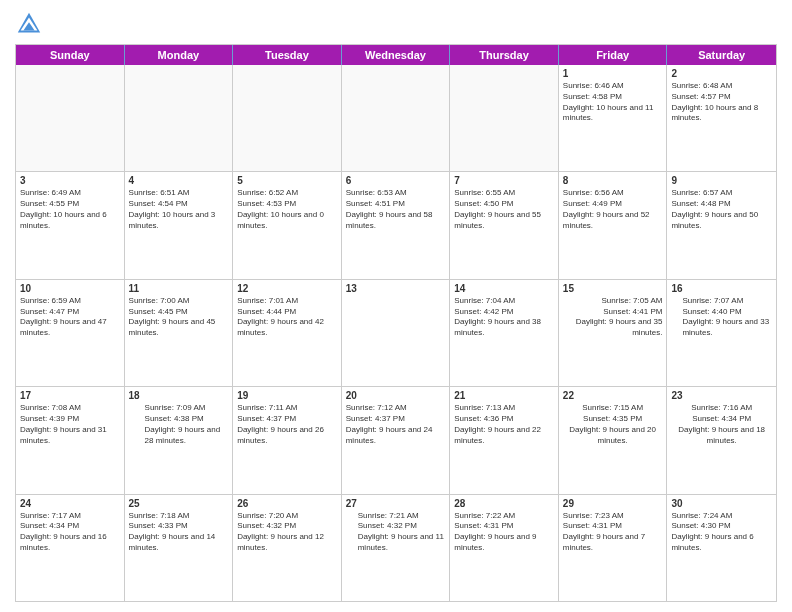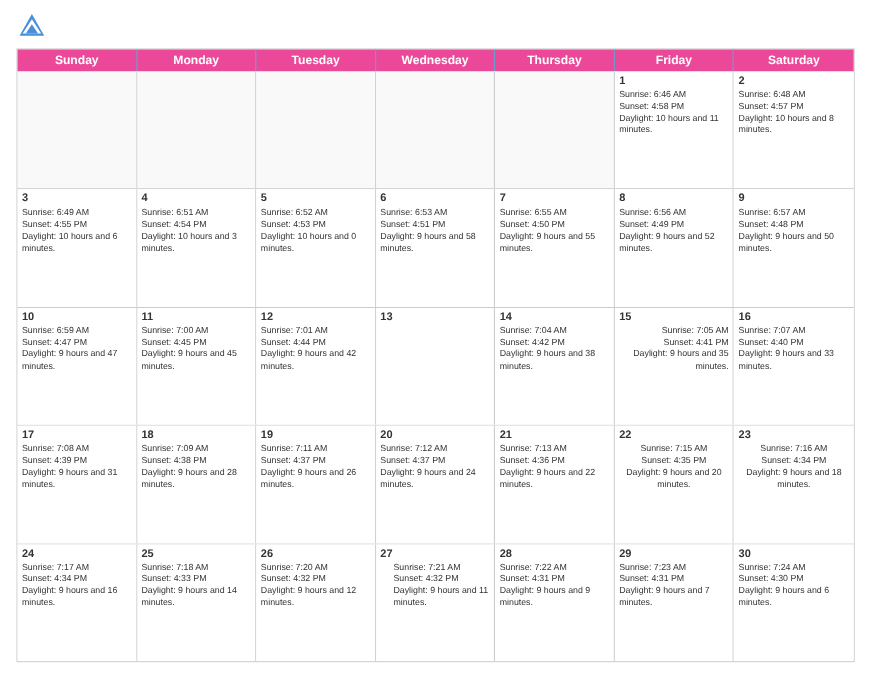--- a/index.html
+++ b/index.html
@@ -61,21 +61,21 @@
       color: #555;
     }
     .calendar {
       flex: 1;
       display: flex;
       flex-direction: column;
     }
     .cal-header {
       display: grid;
       grid-template-columns: repeat(7, 1fr);
-      background: #ec4899;
+      background: #a21caf;
     }
     .cal-header-cell {
       color: #fff;
       font-size: 11px;
       font-weight: bold;
       text-align: center;
       padding: 4px 2px;
       border-right: 1px solid #6a9fd1;
     }
     .cal-header-cell:last-child { border-right: none; }
@@ -241,35 +241,35 @@
 Daylight: 9 hours and 38 minutes.</div>
           </div>
           <div class="cal-cell">
             <span class="day-num">15</span>
             <div class="day-info" style="white-space: pre-line; text-align: right;">Sunrise: 7:05 AM
 Sunset: 4:41 PM
 Daylight: 9 hours and 35 minutes.</div>
           </div>
           <div class="cal-cell">
             <span class="day-num">16</span>
-            <div class="day-info" style="white-space: pre-line;">Sunrise: 7:07 AM
+            <div class="day-info" style="white-space: pre-line; margin-left: 11px;">Sunrise: 7:07 AM
 Sunset: 4:40 PM
 Daylight: 9 hours and 33 minutes.</div>
           </div>
         </div>
         <div class="cal-row">
           <div class="cal-cell">
             <span class="day-num">17</span>
             <div class="day-info" style="white-space: pre-line;">Sunrise: 7:08 AM
 Sunset: 4:39 PM
 Daylight: 9 hours and 31 minutes.</div>
           </div>
           <div class="cal-cell">
             <span class="day-num">18</span>
-            <div class="day-info" style="white-space: pre-line;">Sunrise: 7:09 AM
+            <div class="day-info" style="white-space: pre-line; margin-left: 16px;">Sunrise: 7:09 AM
 Sunset: 4:38 PM
 Daylight: 9 hours and 28 minutes.</div>
           </div>
           <div class="cal-cell">
             <span class="day-num">19</span>
             <div class="day-info" style="white-space: pre-line;">Sunrise: 7:11 AM
 Sunset: 4:37 PM
 Daylight: 9 hours and 26 minutes.</div>
           </div>
           <div class="cal-cell">

